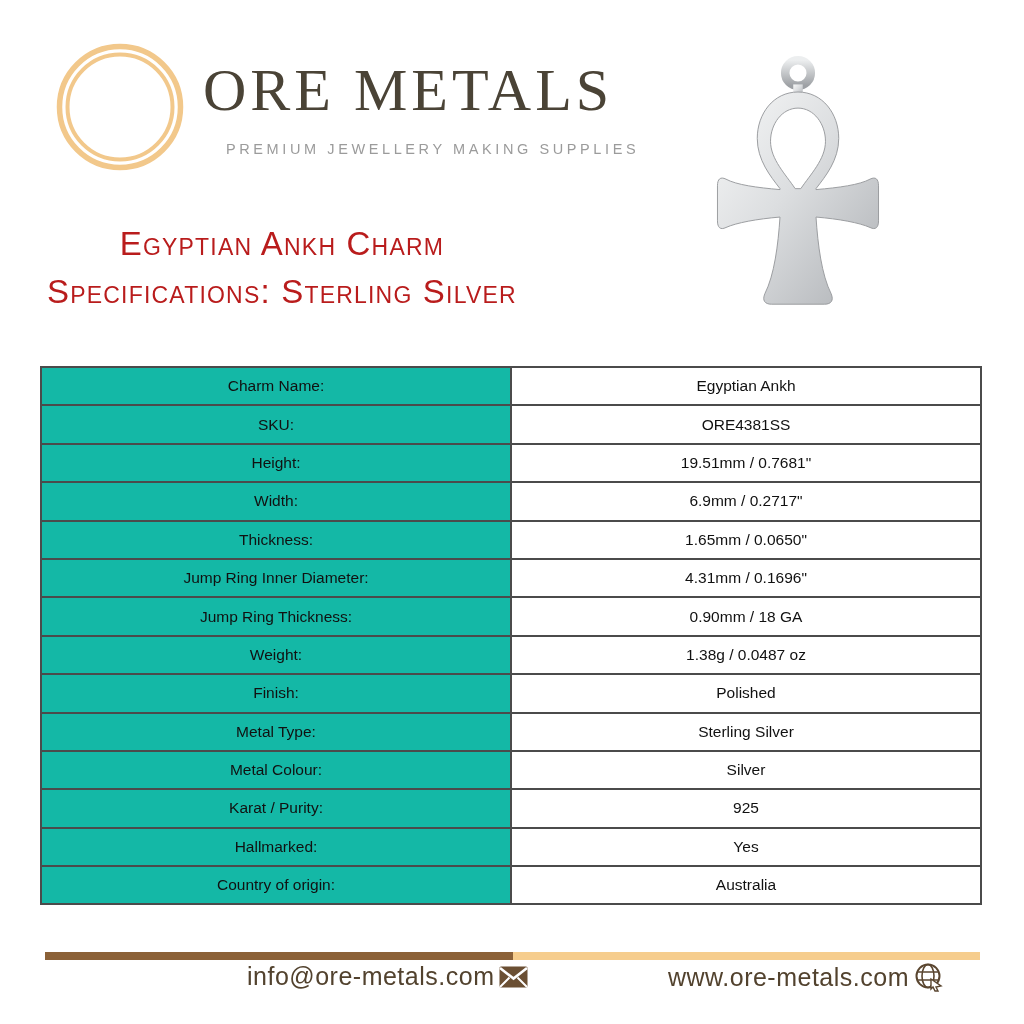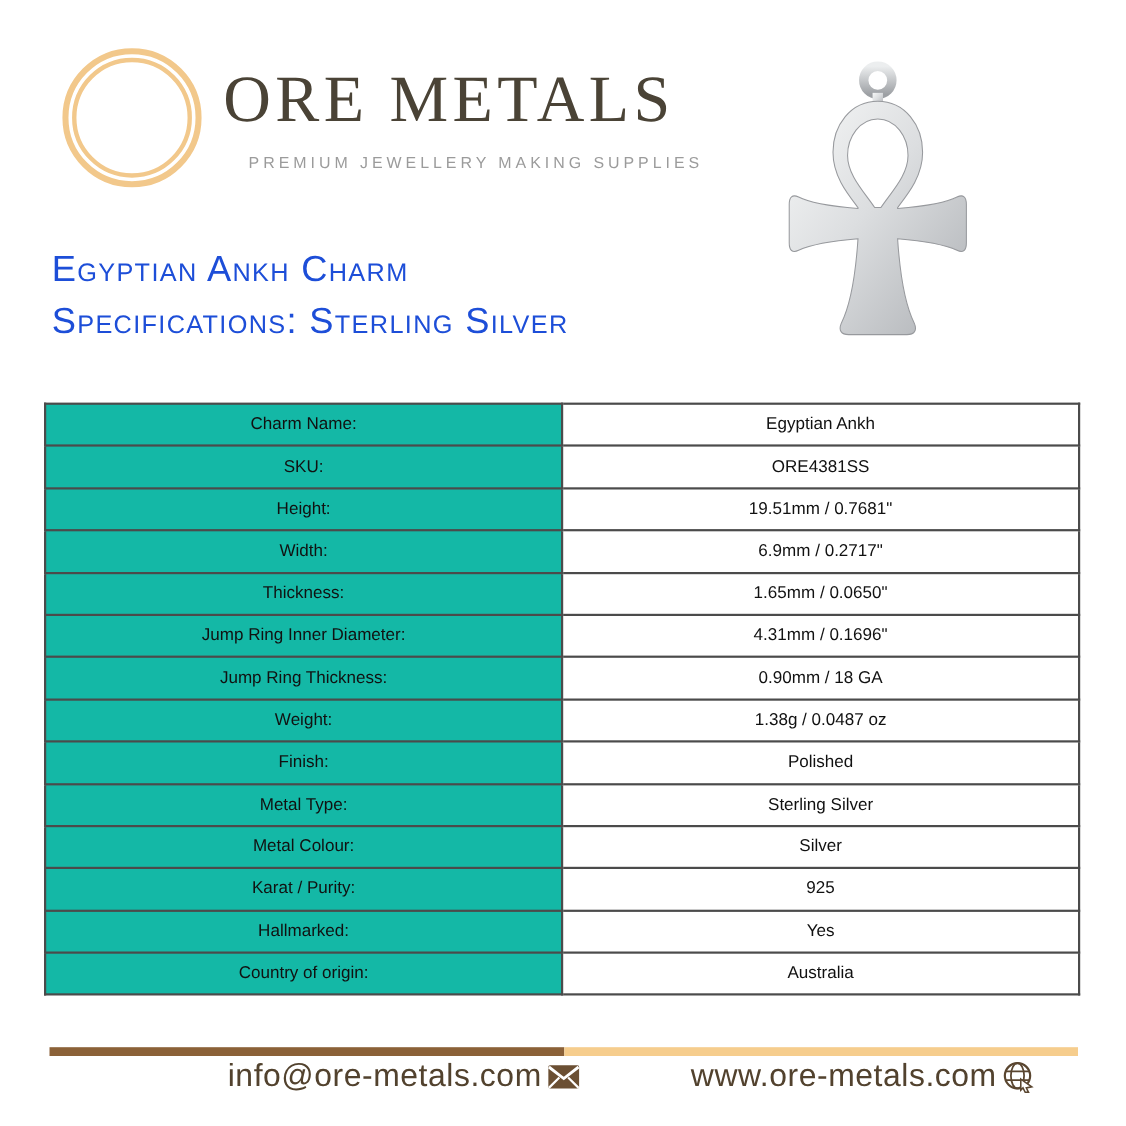--- a/index.html
+++ b/index.html
@@ -27,21 +27,21 @@
 
   
   .product-photo{position:absolute;left:708px;top:44px;}
 
   
   .title-block{position:absolute;left:47px;top:220px;}
   .title-line{
     font-variant:small-caps;
     font-size:33px;line-height:48px;
     letter-spacing:1.2px;
-    color:#1d4ed8;white-space:nowrap;
+    color:#b91c1c;white-space:nowrap;text-align:center;
   }
 
   
   .spec-table{
     position:absolute;left:40px;top:366px;
     width:942px;border-collapse:collapse;
     table-layout:fixed;
   }
   .spec-table td{
     border:2px solid #4b4b4b;
@@ -55,22 +55,22 @@
 
   
   .footer-divider{
     position:absolute;left:45px;top:952px;
     width:935px;height:8px;display:flex;
   }
   .footer-divider .half{width:50%;height:100%;}
   .contact{
     position:absolute;top:962px;
     display:flex;align-items:center;gap:5px;
-    font-size:29px;color:#52422e;letter-spacing:0.5px;
-    text-decoration:none;white-space:nowrap;
+    font-size:25px;color:#52422e;letter-spacing:0.5px;
+    text-decoration:none;white-space:nowrap;margin-left:40px;
   }
   .contact-left{left:207px;}
   .contact-right{left:628px;justify-content:space-between;}
   .icon{display:inline-flex;align-items:center;}
 </style>
 </head>
 <body>
 
 <div class="page">
 

